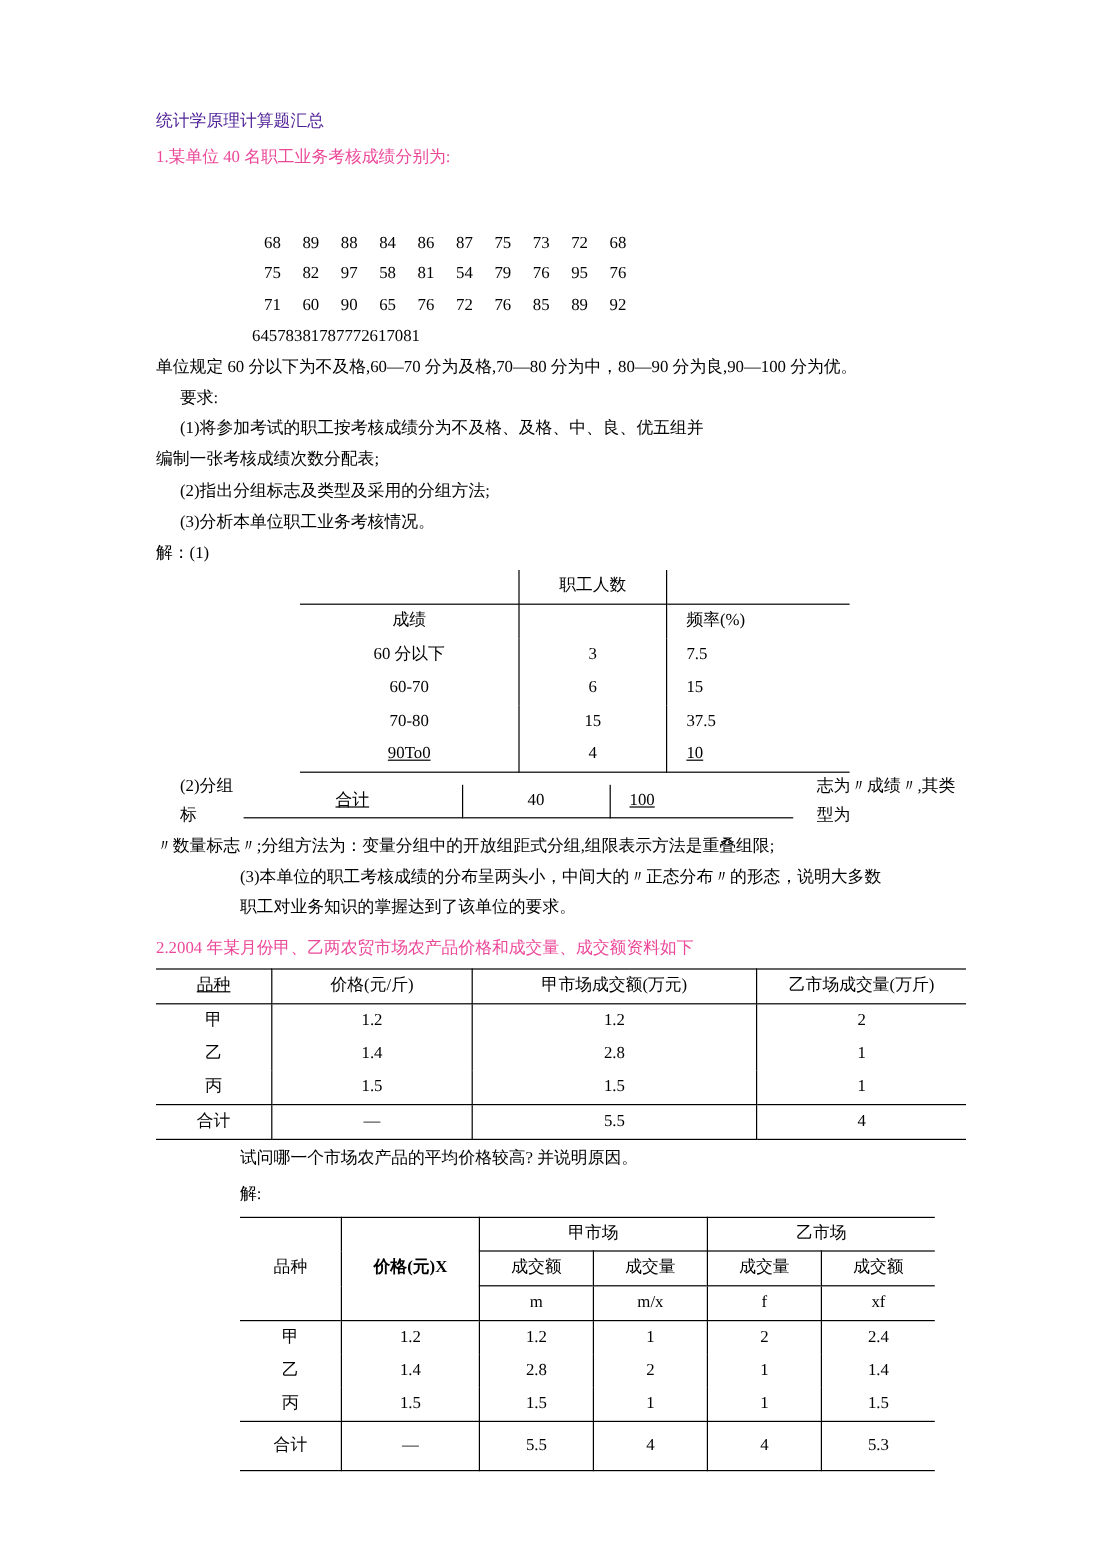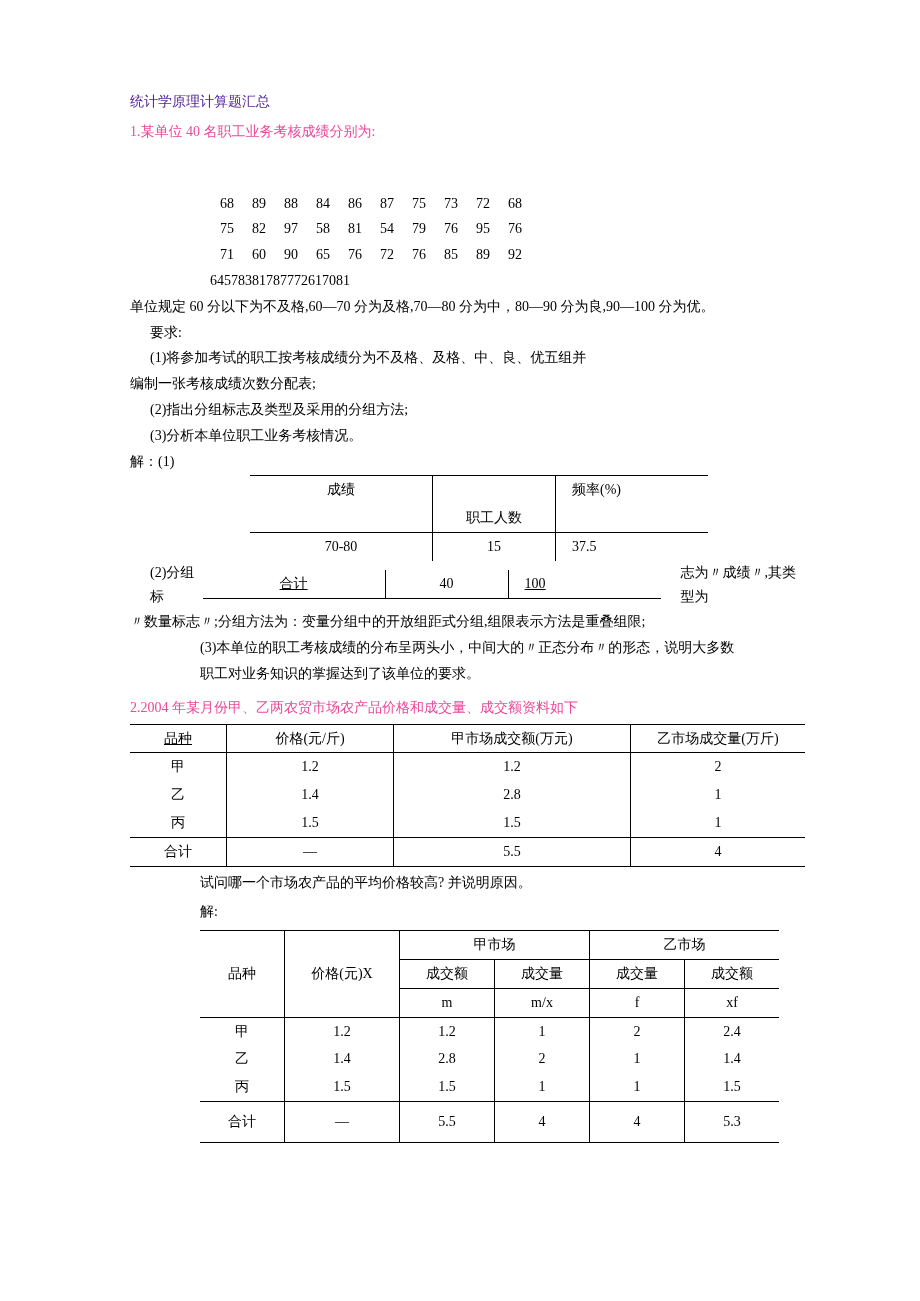--- a/index.html
+++ b/index.html
@@ -140,33 +140,48 @@
 <div class="para indent1">要求:</div>
 <div class="para indent1">(1)将参加考试的职工按考核成绩分为不及格、及格、中、良、优五组并</div>
 <div class="para">编制一张考核成绩次数分配表;</div>
 <div class="para indent1">(2)指出分组标志及类型及采用的分组方法;</div>
 <div class="para indent1">(3)分析本单位职工业务考核情况。</div>
 <div class="para">解：(1)</div>
 
 <table class="table1">
   <tbody>
       <tr>
+    <td class="bb vr"></td>
+    <td class="bb vr">职工人数</td>
+    <td class="bb"></td>
+  </tr>
+  <tr>
     <td class="bt vr" style="width:150px;">成绩</td>
     <td class="bt vr" style="width:90px;"></td>
     <td class="bt" style="text-align:left; width:120px;">频率(%)</td>
   </tr>
   <tr>
-    <td class="bb vr"></td>
-    <td class="bb vr">职工人数</td>
-    <td class="bb"></td>
-  </tr>
+        <td class="vr">60 分以下</td>
+        <td class="vr">3</td>
+        <td style="text-align:left;">7.5</td>
+      </tr>
+  <tr>
+        <td class="vr">60-70</td>
+        <td class="vr">6</td>
+        <td style="text-align:left;">15</td>
+      </tr>
   <tr>
         <td class="vr">70-80</td>
         <td class="vr">15</td>
         <td style="text-align:left;">37.5</td>
+      </tr>
+  <tr>
+        <td class="vr bb"><span class="underline">90To0</span></td>
+        <td class="vr bb">4</td>
+        <td class="bb" style="text-align:left;"><span class="underline">10</span></td>
       </tr>
 </tbody>
   </table>
 
 <div class="inline-line">
   <span class="indent1">(2)分组标</span>
   <table class="table1" style="margin-left:0; flex:0 0 auto;">
     <tbody>
         <tr>
       <td class="bb vr" style="width:150px;"><span class="underline">合计</span></td>
@@ -218,21 +233,21 @@
 </tbody>
   </table>
 
 <div class="para indent2" style="margin-top:4px;">试问哪一个市场农产品的平均价格较高? 并说明原因。</div>
 <div class="para indent2" style="margin-top:6px;">解:</div>
 
 <table class="table3">
   <tbody>
       <tr>
     <td class="bt vr" rowspan="3" style="width:60px;">品种</td>
-    <td class="bt vr" rowspan="3" style="width:90px;">价格(元)X</td>
+    <td class="bt vr" rowspan="3" style="width:90px;font-weight:bold;">价格(元)X</td>
     <td class="bt bb vr" colspan="2">甲市场</td>
     <td class="bt bb" colspan="2">乙市场</td>
   </tr>
   <tr>
     <td class="vr" style="width:70px;">成交额</td>
     <td class="vr" style="width:70px;">成交量</td>
     <td class="vr" style="width:70px;">成交量</td>
     <td style="width:70px;">成交额</td>
   </tr>
   <tr>

